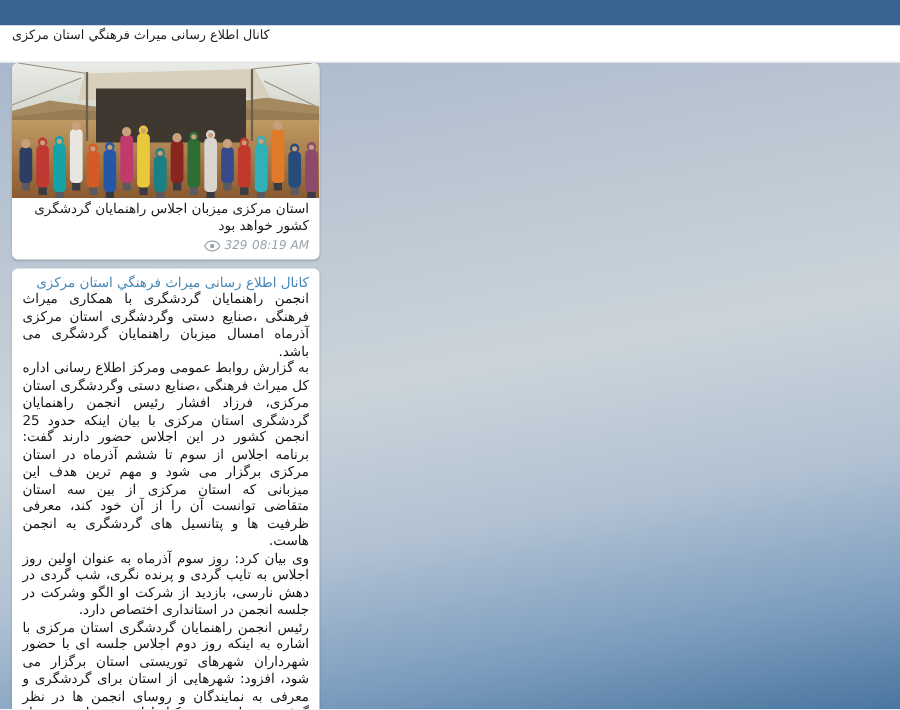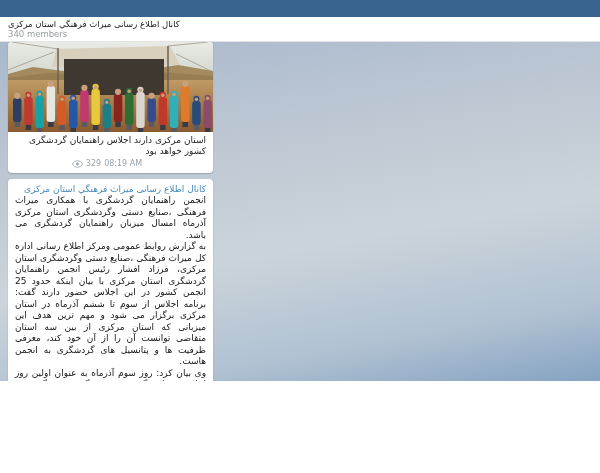--- a/index.html
+++ b/index.html
@@ -1,18 +1,18 @@
 <!DOCTYPE html>
 <html lang="fa" style="--titlebar: #38648f; --name: #4688b8; --meta: #98a3ab; --bubble: #ffffff;"><head>
 <meta charset="utf-8">
 <style>
   * { margin:0; padding:0; box-sizing:border-box; }
   html,body { width:600px; height:473px; overflow:hidden;
     font-family:"DejaVu Sans", sans-serif; }
-  .app { position:relative; width:600px; height:381px; overflow:hidden;
+  .app { position:relative; width:600px; height:473px; overflow:hidden;
     background:#fff; }
 
   
   .titlebar { position:absolute; top:0; left:0; width:600px; height:17px;
     background:var(--titlebar,#38648f); }
 
   
   .topbar { position:absolute; top:17px; left:0; width:600px; height:25px;
     background:#fff; border-bottom:1px solid #e3e3e3; padding:2px 0 0 8px; }
   .chat-title { direction:rtl; text-align:left; font-size:8.5px; color:#222;
@@ -31,40 +31,39 @@
   .photo-bubble { overflow:hidden; padding-bottom:3px; }
   .photo { width:205px; height:90px; cursor:pointer; }
   .photo svg { display:block; }
 
   .caption { padding:3px 7px 0 7px; direction:rtl; text-align:right;
     font-size:9px; line-height:11px; color:#1c1c1c; }
 
   .meta { display:inline-flex; align-items:center; gap:3px;
     direction:ltr; unicode-bidi:embed; font-size:8px;
     color:var(--meta,#98a3ab); white-space:nowrap; }
-  .meta-row { display:flex; justify-content:center; padding:2px 7px 2px 0;
-    padding-right:7px; }
+  .meta-row { display:flex; justify-content:flex-end; padding:2px 7px 2px 0;
+    padding-right:7px;font-style:italic; }
   .eye { display:inline-flex; align-items:center; }
 
   .text-bubble { padding:4px 7px 5px 7px; }
   .sender { direction:rtl; text-align:right; font-size:9px; line-height:12px;
     color:var(--name,#4688b8); cursor:pointer; }
   .body { direction:rtl; text-align:justify; font-size:9px; line-height:11.5px;
     color:#151515; white-space:pre-line; }
 </style>
 </head>
 <body>
 
 <div class="app">
 
   <div class="titlebar"></div>
 
   <header class="topbar">
     <div class="chat-title">کانال اطلاع رسانی میراث فرهنگي استان مرکزی</div>
-    <div class="chat-members">340 members</div>
   </header>
 
   <main class="chat">
     <div class="messages">
 
       <article class="bubble photo-bubble">
         <div class="photo">
           <svg width="205" height="90" viewBox="0 0 205 90" xmlns="http://www.w3.org/2000/svg">
             <defs>
               <linearGradient id="sky" x1="0" y1="0" x2="0" y2="1">
@@ -151,21 +150,21 @@
                 <rect x="184.2" y="59" width="8.5" height="24" rx="3" fill="#274b7a"></rect>
                 <circle cx="188.39999999999998" cy="56.8" r="3.1" fill="#274b7a"></circle>
                 <circle cx="188.39999999999998" cy="57.2" r="1.7" fill="#c9a07c"></circle>
                 <rect x="196.89999999999998" y="82" width="5.5" height="9" fill="#3a3a42"></rect>
                 <rect x="195.39999999999998" y="58" width="8.5" height="28" rx="3" fill="#8c4b6b"></rect>
                 <circle cx="199.59999999999997" cy="55.8" r="3.1" fill="#8c4b6b"></circle>
                 <circle cx="199.59999999999997" cy="56.2" r="1.7" fill="#c9a07c"></circle>
               </g>
           </svg>
         </div>
-        <div class="caption">استان مرکزی دارند اجلاس راهنمایان گردشگری کشور خواهد بود</div>
+        <div class="caption">استان مرکزی میزبان اجلاس راهنمایان گردشگری کشور خواهد بود</div>
         <div class="meta-row">
           <span class="meta">
             <span class="eye">
               <svg width="11" height="8" viewBox="0 0 12 8">
                 <path d="M6 .5C3.6.5 1.5 1.9.5 4c1 2.1 3.1 3.5 5.5 3.5S10.5 6.1 11.5 4C10.5 1.9 8.4.5 6 .5z" fill="none" stroke="#98a3ab" stroke-width="0.9"></path>
                 <circle cx="6" cy="4" r="1.6" fill="#98a3ab"></circle>
               </svg>
             </span>
             <span>329</span>
             <span>08:19 AM</span>

